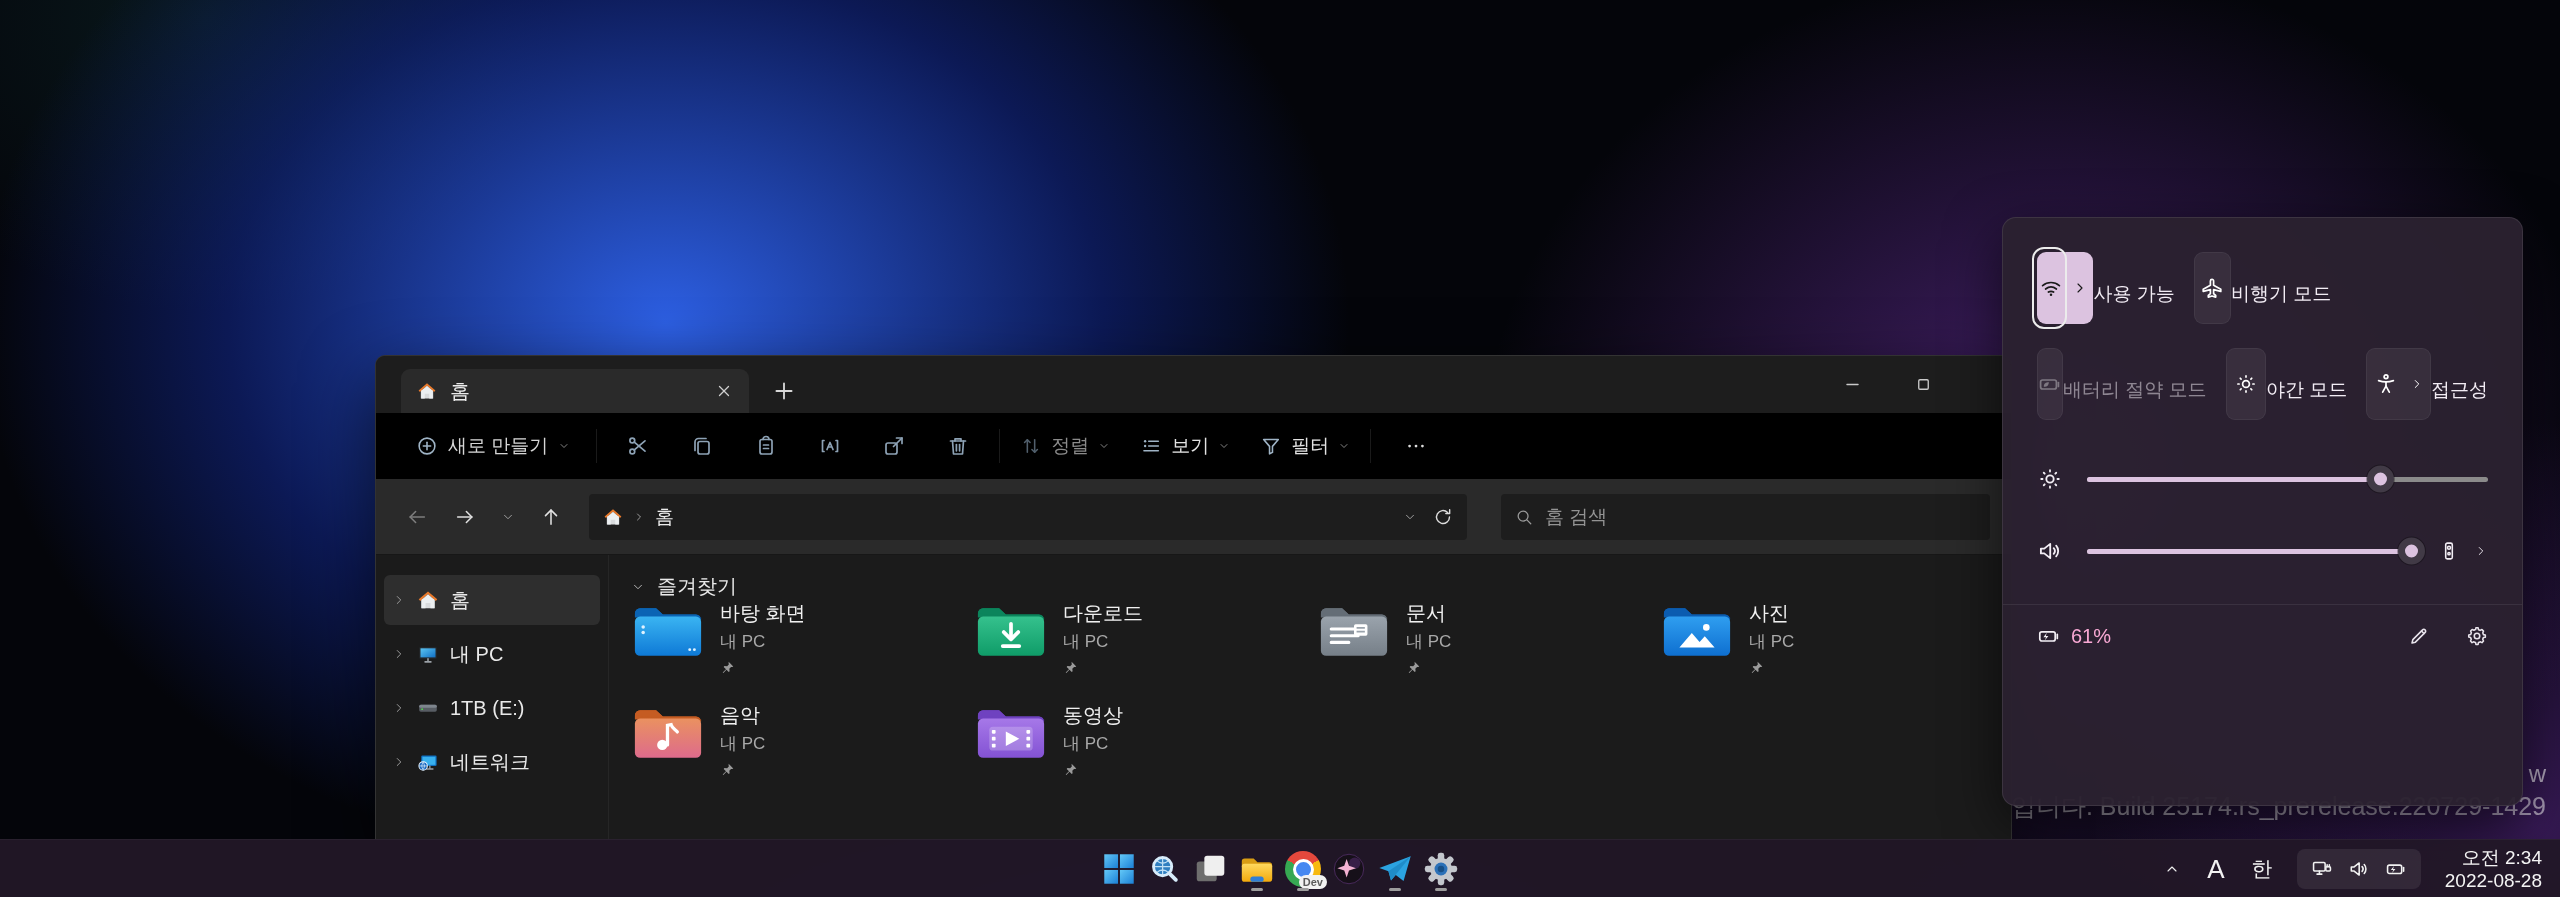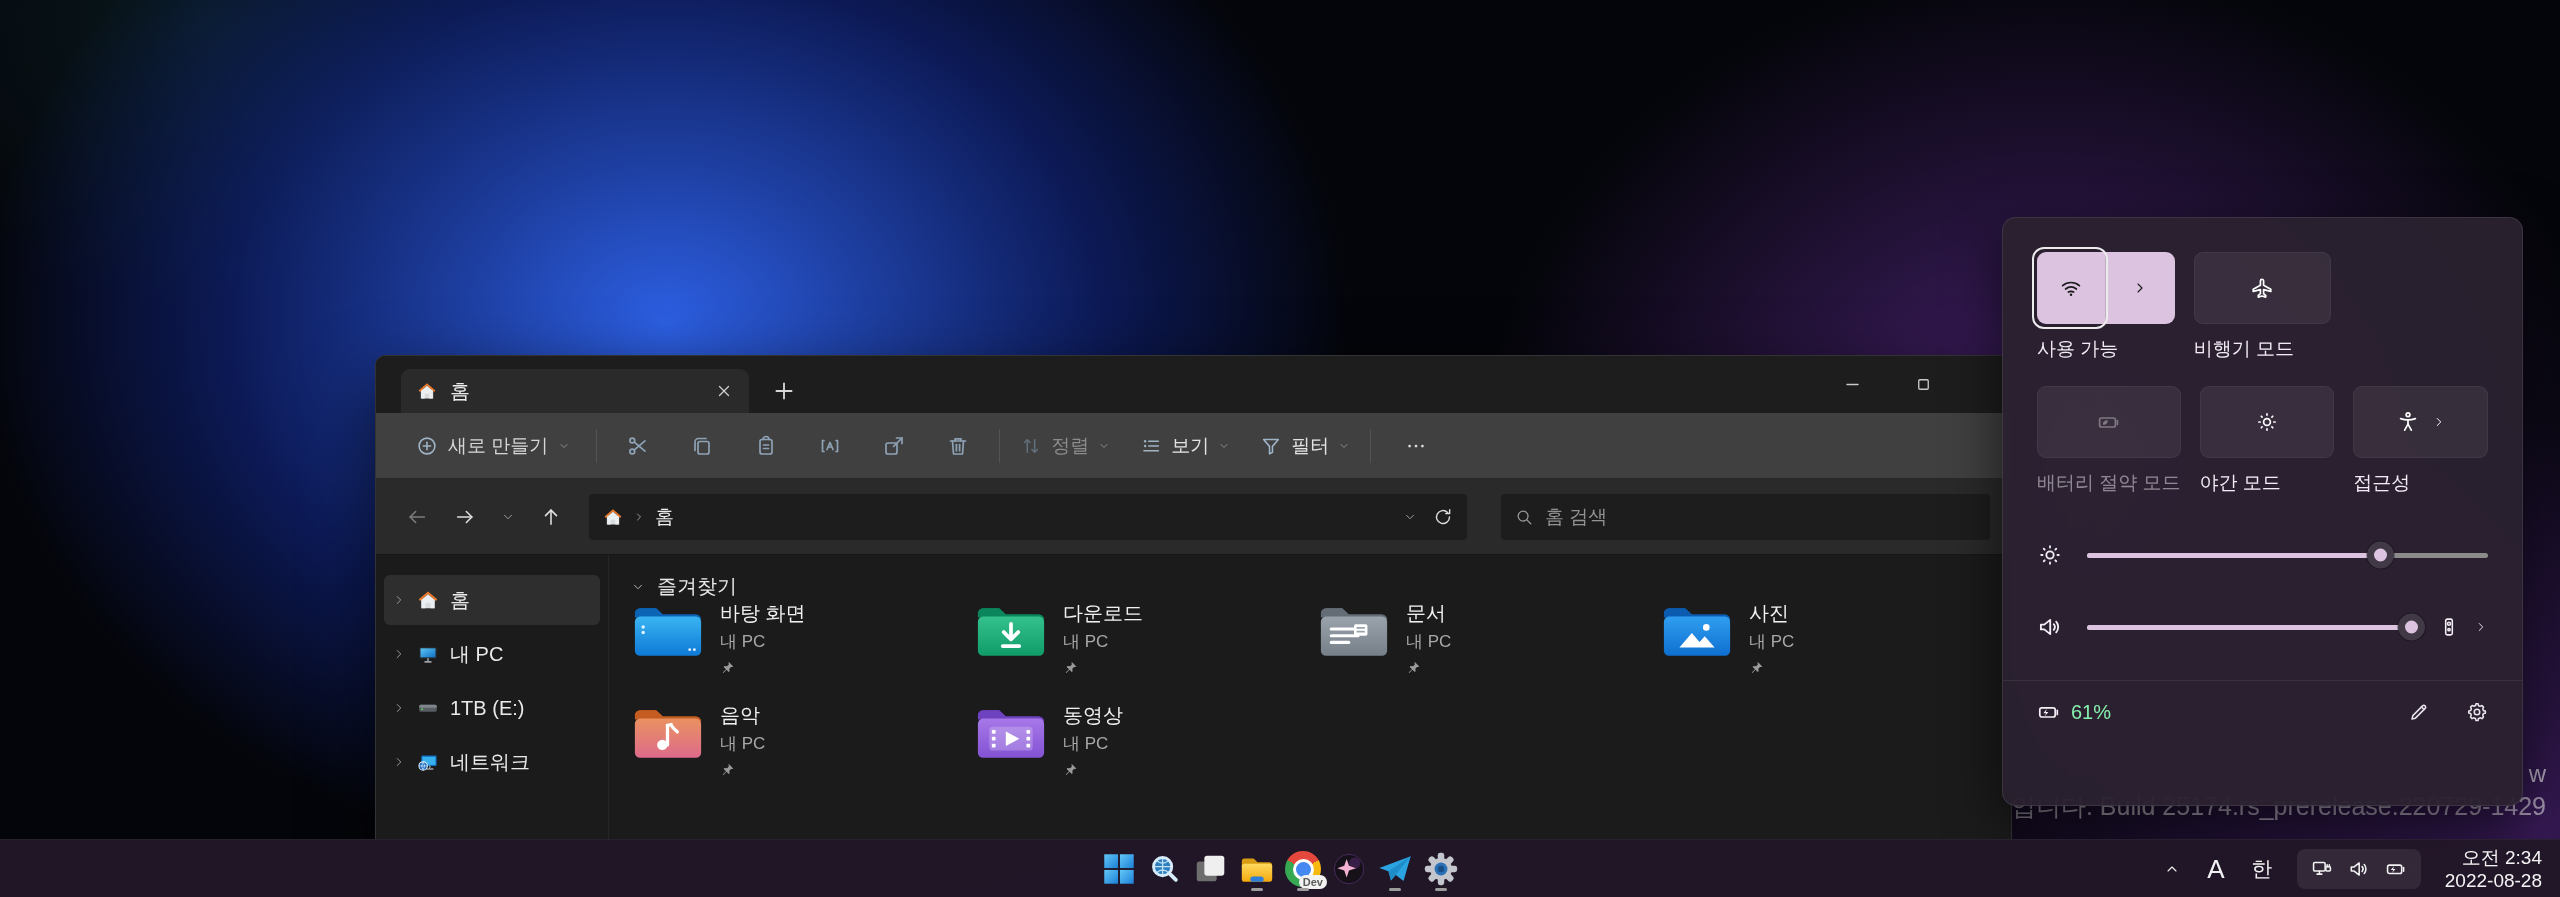--- a/index.html
+++ b/index.html
@@ -23,21 +23,21 @@
     background:#1b1b1b;border:1px solid rgba(255,255,255,.10);border-bottom:none;
     border-radius:10px 10px 0 0;box-shadow:0 26px 70px rgba(0,0,0,.65);overflow:hidden}
   .tabbar{height:57px;background:#1d1d1d;position:relative}
   .tab{position:absolute;left:25px;top:13px;width:348px;height:44px;background:#2a2a2a;
     border-radius:9px 9px 0 0;display:flex;align-items:center;gap:13px;padding:0 16px;box-sizing:border-box}
   .tab-title{font-size:20px;color:#ececec;flex:1}
   .tab-close{color:#cfcfcf;width:18px;height:18px}
   .newtab{position:absolute;left:395px;top:22px;width:26px;height:26px;border:none;background:none;color:#d8d8d8;padding:0;cursor:pointer}
   .wincontrols{position:absolute;right:78px;top:0;height:100%;display:flex;align-items:center;gap:52px}
   .wc{color:#c9c9c9;width:19px;height:19px}
-  .toolbar{height:66px;background:#404040;display:flex;align-items:center;padding:0 18px 0 34px;box-sizing:border-box;border-bottom:1px solid rgba(0,0,0,.35)}
+  .toolbar{height:66px;background:#000000;display:flex;align-items:center;padding:0 18px 0 34px;box-sizing:border-box;border-bottom:1px solid rgba(0,0,0,.35)}
   .tb-new{display:flex;align-items:center;gap:10px;color:#d6d6d6;font-size:19px}
   .tb-new .icon22{color:#9fb4c6}
   .tb-div{width:1px;height:34px;background:rgba(255,255,255,.10);margin:0 20px}
   .tb-icons{display:flex;align-items:center;gap:22px}
   .tb-btn{width:42px;height:42px;display:flex;align-items:center;justify-content:center;color:#8da2b5;background:none;border:none;padding:0;cursor:pointer}
   .tb-menus{display:flex;align-items:center;gap:30px}
   .tb-menu{display:flex;align-items:center;gap:9px;font-size:19px;color:#e3e3e3;background:none;border:none;padding:0;cursor:pointer}
   .tb-menu .mi{color:#9fb4c6}
   .tb-menu .chev{color:#9a9a9a}
   .tb-menu.disabled{color:#8b8b8b}
@@ -71,42 +71,42 @@
   .ftext{display:flex;flex-direction:column;align-items:flex-start}
   .fname{font-size:20px;color:#f0f0f0}
   .fsub{font-size:17px;color:#a9a9a9;margin-top:3px}
   .fpin{color:#9a9a9a;margin-top:7px;width:15px;height:15px}
   
   .qs{position:absolute;left:2002px;top:217px;width:521px;height:589px;z-index:50;box-sizing:border-box;
     background:rgba(42,33,48,.97);border:1px solid rgba(255,255,255,.09);border-radius:14px;
     box-shadow:0 18px 55px rgba(0,0,0,.6);padding:34px 34px 0 34px}
   .qs-grid{display:grid;grid-template-columns:repeat(3,1fr);column-gap:19px}
   .qs-grid.row2{margin-top:24px}
-  .qs-cell{display:flex;flex-direction:column;align-items:flex-start}
+  .qs-cell{display:flex;flex-direction:row;align-items:center}
   .qs-tile{width:100%;height:72px;border-radius:9px;display:flex;position:relative;cursor:pointer;box-sizing:border-box}
   .qs-tile.active{background:#dcc3e0;color:#1b1b1b}
   .qs-tile.inactive{background:rgba(255,255,255,.065);border:1px solid rgba(255,255,255,.05);color:#fff}
   .qs-half{flex:1;display:flex;align-items:center;justify-content:center}
   .qs-half.r{border-left:1px solid rgba(0,0,0,.12)}
   .qs-solo{flex:1;display:flex;align-items:center;justify-content:center;gap:12px}
   .qs-tile.focus-left::after{content:"";position:absolute;left:-5px;top:-5px;height:calc(100% + 10px);width:calc(50% + 7px);
     border:2.5px solid #ececec;border-radius:12px;box-sizing:border-box;pointer-events:none}
   .qs-tile.disabled .slot-icon{opacity:.35}
   .qs-label{margin-top:12px;font-size:19px;color:#f2ecf4;text-align:center;white-space:nowrap}
   .qs-label.dim{color:rgba(242,236,244,.5)}
   .qs-slider{display:flex;align-items:center;gap:24px;margin-top:46px}
   .qs-slider .sl-icon{color:#f3eef5}
   .track{position:relative;flex:1;height:5px;border-radius:3px;background:#8b8b8b;cursor:pointer}
   .fill{position:absolute;left:0;top:0;bottom:0;border-radius:3px;background:#dcc3e0;width:calc(var(--v)*1%)}
   .thumb{position:absolute;top:50%;left:calc(var(--v)*1% - 13px);width:13px;height:13px;border-radius:50%;
     background:#dcc3e0;border:7px solid #413a46;transform:translateY(-50%);box-shadow:0 0 0 1px rgba(0,0,0,.3);cursor:grab}
   .vol-extra{display:flex;align-items:center;gap:14px;color:#f3eef5}
   .qs-sep{border:none;border-top:1px solid rgba(255,255,255,.08);margin:40px -34px 0 -34px}
   .qs-footer{height:62px;display:flex;align-items:center}
-  .qs-batt{display:flex;align-items:center;gap:10px;font-size:20px;color:#86efac}
+  .qs-batt{display:flex;align-items:center;gap:10px;font-size:20px;color:#f9a8d4}
   .qs-batt .icon24{color:#f4f0f6}
   .qs-foot-actions{margin-left:auto;display:flex;align-items:center;gap:36px;color:#e9e4ec}
   .wm-l1{position:absolute;right:14px;top:760px;font-size:24px;color:rgba(255,255,255,.6);z-index:5}
   .wm-l2{position:absolute;right:14px;top:790px;font-size:25px;color:rgba(255,255,255,.55);z-index:5}
   
   .taskbar{position:absolute;left:0;right:0;top:839px;height:58px;z-index:60;
     background:rgba(34,23,39,.95);border-top:1px solid rgba(255,255,255,.045)}
   .tb-center{position:absolute;left:50%;top:0;height:100%;transform:translateX(-50%);display:flex;align-items:center;}
   .tb-app{position:relative;width:46px;height:46px;display:flex;align-items:center;justify-content:center;
     background:none;border:none;border-radius:6px;padding:0;cursor:pointer}

